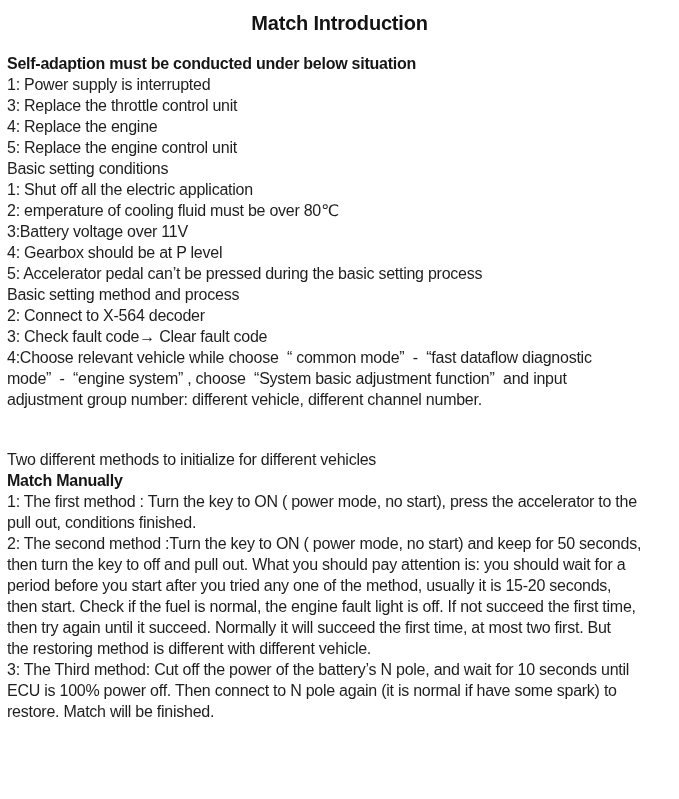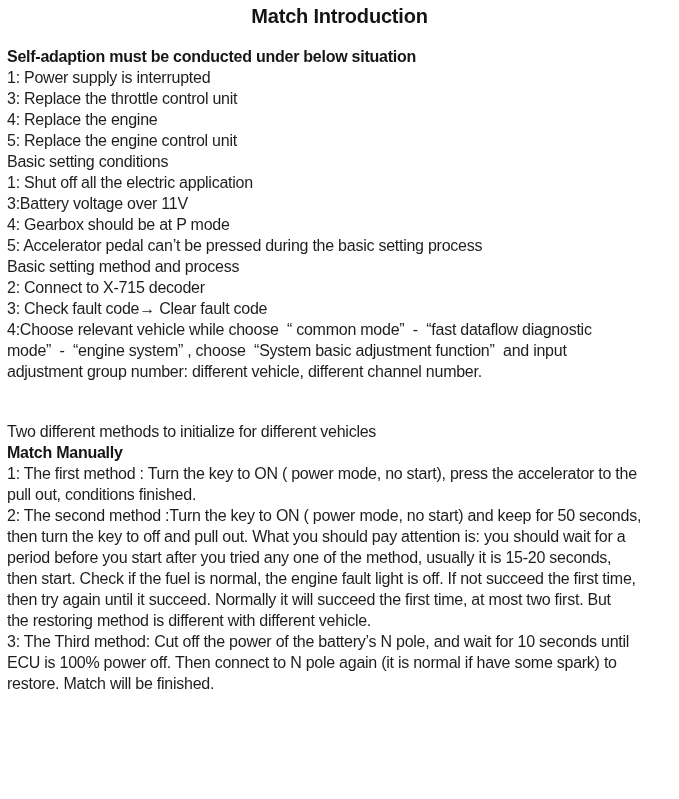--- a/index.html
+++ b/index.html
@@ -8,21 +8,21 @@
     background: #ffffff;
   }
   body {
     width: 679px;
     height: 799px;
     overflow: hidden;
     font-family: "Liberation Sans", "DejaVu Sans", sans-serif;
     color: #1e1e1e;
   }
   .page {
-    padding: 3px 0 0 7px;
+    padding: 10px 0 0 7px;
     width: 672px;
   }
   .title {
     margin: 0 7px 17px 0;
     font-size: 20px;
     line-height: 26px;
     font-weight: 600;
     text-align: center;
     color: #141414;
     letter-spacing: -0.2px;
@@ -53,27 +53,28 @@
     <p class="line bold">Self-adaption must be conducted under below situation</p>
 
     <p class="line">1: Power supply is interrupted</p>
     <p class="line">3: Replace the throttle control unit</p>
     <p class="line">4: Replace the engine</p>
     <p class="line">5: Replace the engine control unit</p>
 
     <p class="line">Basic setting conditions</p>
 
     <p class="line">1: Shut off all the electric application</p>
+    <p class="line">2: emperature of cooling fluid must be over 80℃</p>
     <p class="line">3:Battery voltage over 11V</p>
-    <p class="line">4: Gearbox should be at P mode</p>
+    <p class="line">4: Gearbox should be at P level</p>
     <p class="line">5: Accelerator pedal can’t be pressed during the basic setting process</p>
 
     <p class="line">Basic setting method and process</p>
 
-    <p class="line">2: Connect to X-715 decoder</p>
+    <p class="line">2: Connect to X-564 decoder</p>
     <p class="line">3: Check fault code→ Clear fault code</p>
     <p class="line">4:Choose relevant vehicle while choose  “ common mode”  -  “fast dataflow diagnostic</p>
     <p class="line">mode”  -  “engine system” , choose  “System basic adjustment function”  and input</p>
     <p class="line">adjustment group number: different vehicle, different channel number.</p>
   </section>
 
   <section class="sec2">
     <p class="line">Two different methods to initialize for different vehicles</p>
 
     <p class="line bold">Match Manually</p>

